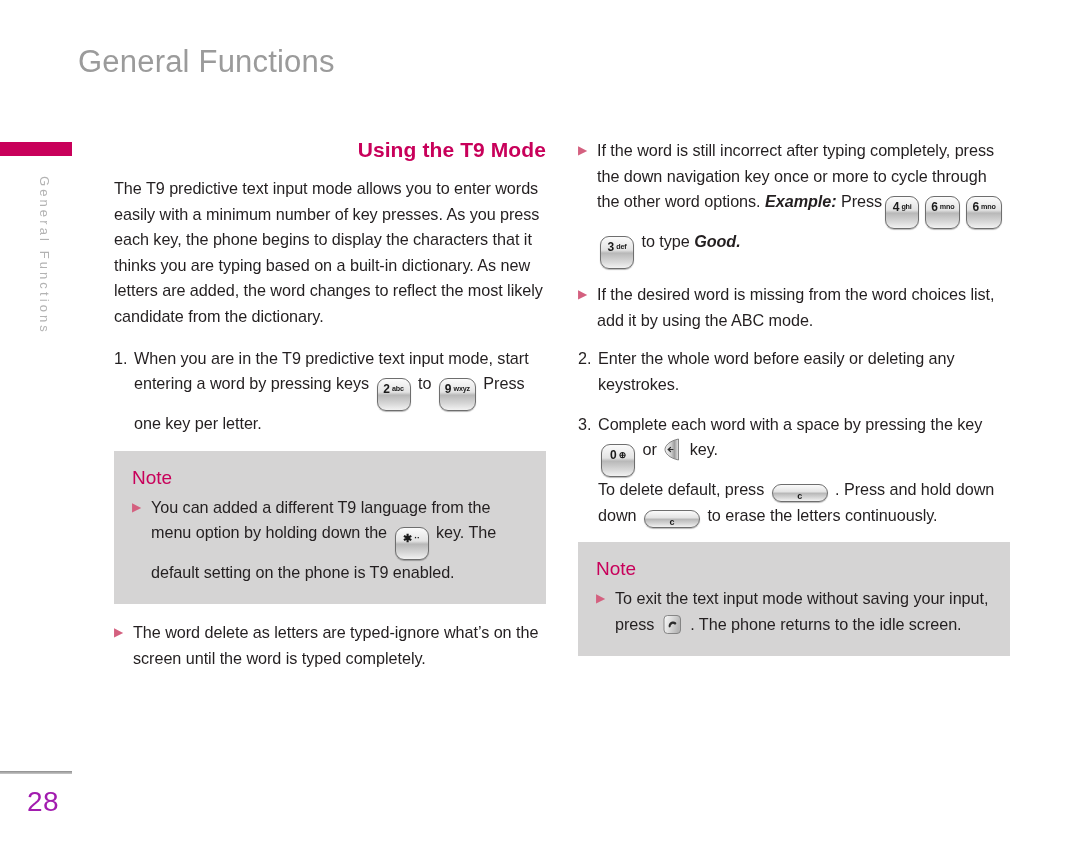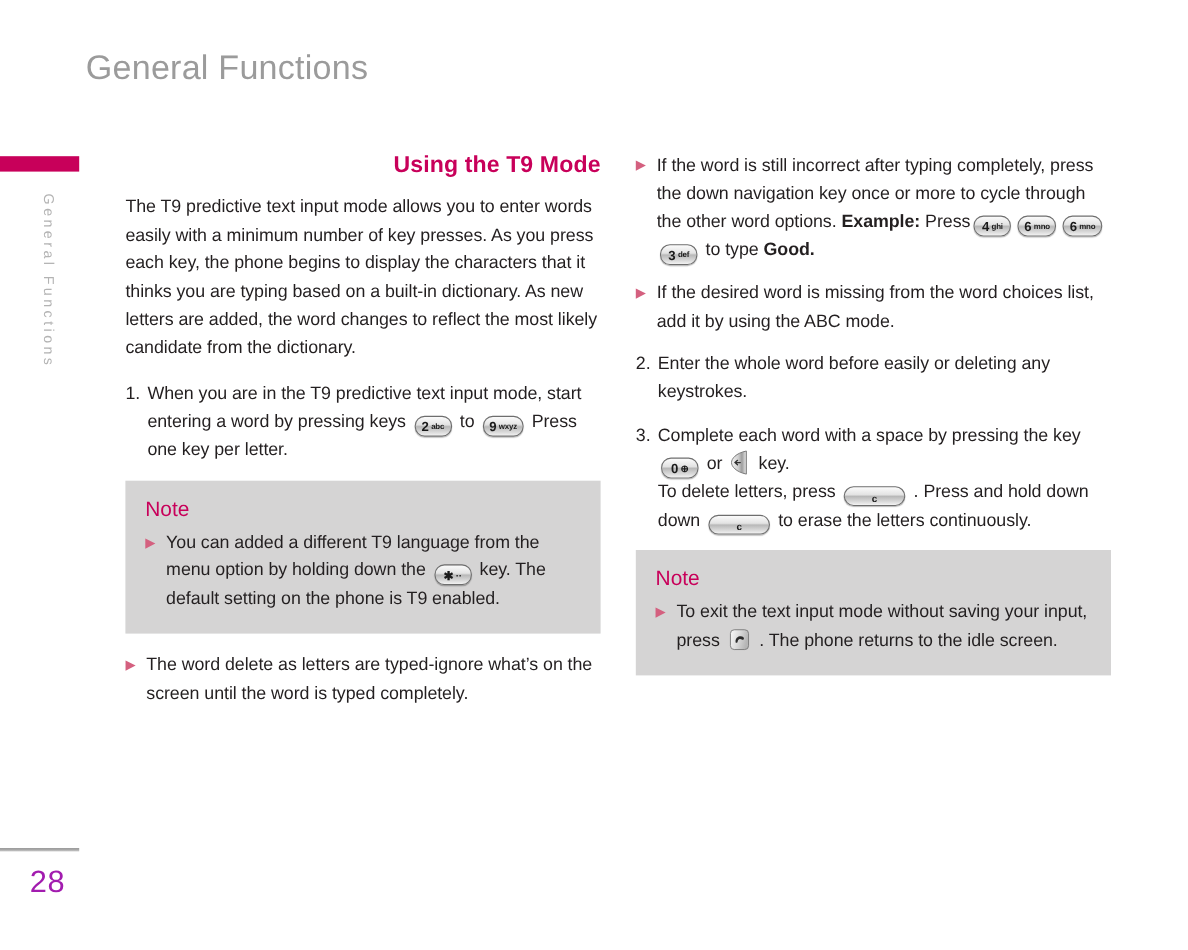--- a/index.html
+++ b/index.html
@@ -138,21 +138,21 @@
     display: inline-block;
     vertical-align: -4px;
     box-sizing: border-box;
     border-radius: 9px;
     border: 1px solid #6e6e6e;
     background: linear-gradient(to bottom, #fbfbfb 0%, #e3e3e3 42%, #b8b8b8 52%, #d8d8d8 80%, #f2f2f2 100%);
     box-shadow: 0 1px 1px rgba(0,0,0,0.28);
     text-align: center;
     white-space: nowrap;
     line-height: 17px;
-    height: 19px;
+    height: 33px;
     min-width: 34px;
     padding: 0 5px;
     margin: 0 3px;
     color: #1a1a1a;
   }
   .key .kd {
     font-size: 12px;
     font-weight: bold;
     letter-spacing: 0;
   }
@@ -189,21 +189,21 @@
   
   .key-end {
     display: inline-block;
     vertical-align: -5px;
     width: 19px;
     height: 21px;
     margin: 0 4px;
     position: relative;
   }
 
-  .b { font-weight: bold; }
+  .b { font-weight: bold; font-style: italic; }
 
   
   .footer-rule {
     position: absolute;
     left: 0;
     top: 771px;
     width: 72px;
     height: 3px;
     background: linear-gradient(to bottom, #8d8d8d, #c9c9c9);
   }
@@ -298,21 +298,21 @@
               <stop offset="70%" stop-color="#9d9d9d"></stop>
               <stop offset="100%" stop-color="#e8e8e8"></stop>
             </linearGradient>
           </defs>
           <path d="M14.5 1 C5 3, 1 8, 1 11.5 C1 15, 5 20, 14.5 22 L14.5 1 Z" fill="url(#fanGrad)" stroke="#787878" stroke-width="0.9"></path>
           <path d="M4.5 11.5 L9 11.5 M6.5 9.5 L4.2 11.5 L6.5 13.5" stroke="#2e2e2e" stroke-width="1.2" fill="none" stroke-linecap="round"></path>
         </svg>
       </span>
       <span>key.</span>
       <br>
-      <span>To delete letters, press</span>
+      <span>To delete default, press</span>
       <span class="key key-wide"><span class="kd">c</span></span>
       <span>. Press and hold down</span>
       <br>
       <span>down</span>
       <span class="key key-wide"><span class="kd">c</span></span>
       <span>to erase the letters continuously.</span>
     </span>
   </div>
 
   <div class="note-box">

